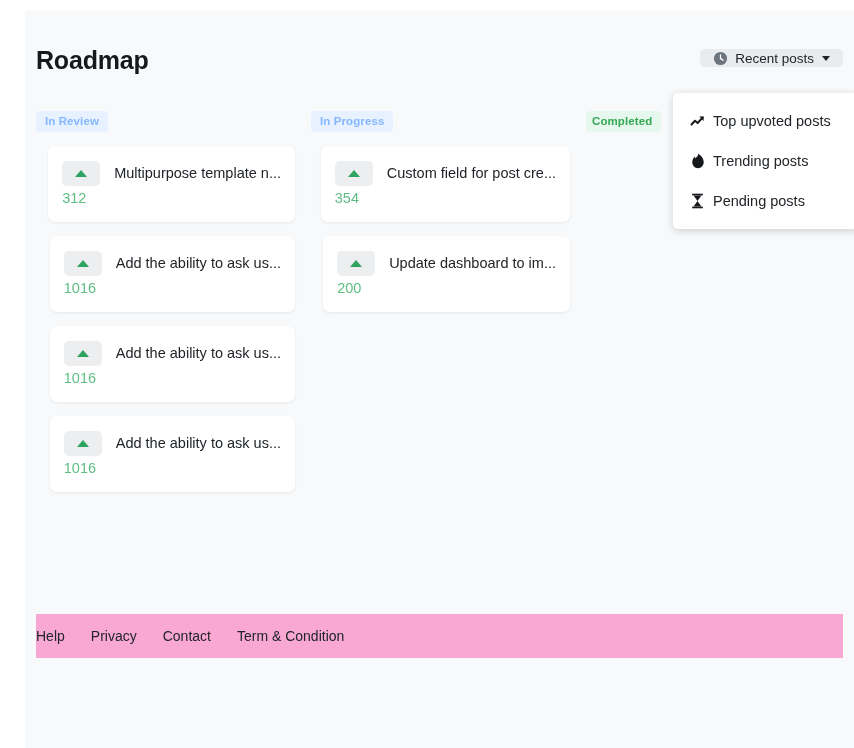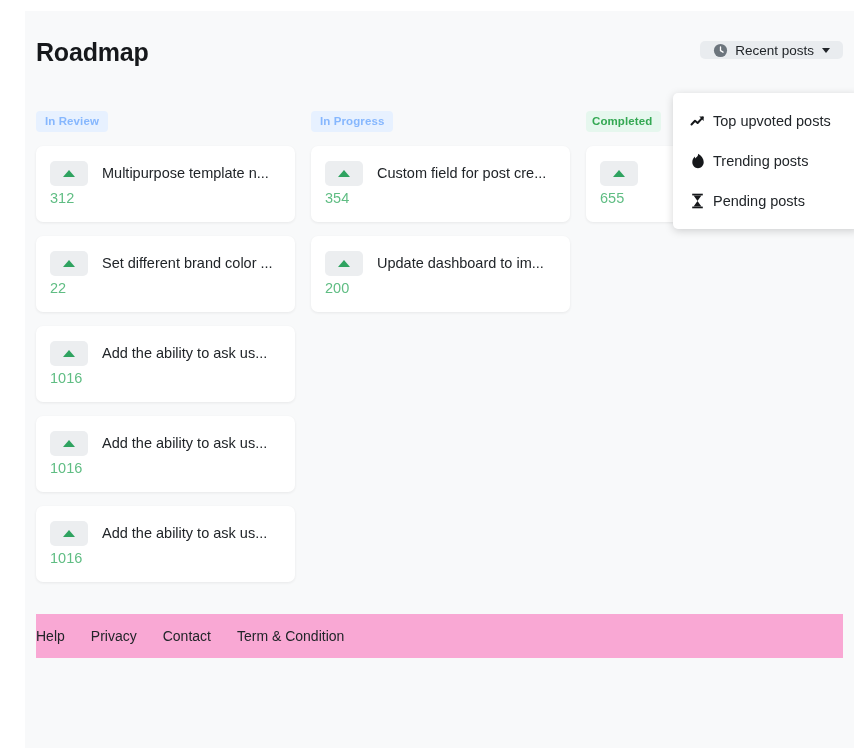--- a/index.html
+++ b/index.html
@@ -29,21 +29,21 @@
     width: 829px;
     height: 737px;
     background: #f8f9fa;
     overflow: hidden;
   }
 
   
   .header {
     position: absolute;
     left: 11px;
-    top: 24px;
+    top: 32px;
     width: 807px;
     height: 44px;
   }
   .page-title {
     position: absolute;
     left: 0;
     top: 0;
     margin: 0;
     font-size: 25px;
     font-weight: bold;
@@ -131,20 +131,21 @@
   }
   .badge-review    { background: #e7f1ff; color: #86b7fe; text-align: right; }
   .badge-progress  { background: #e7f1ff; color: #86b7fe; }
   .badge-completed { background: #e6f7ee; color: #34a853; padding-left: 6px; }
 
   .column-cards {
     margin-top: 14px;
     display: flex;
     flex-direction: column;
     gap: 14px;
+    align-items: flex-end;
   }
   .card {
     position: relative;
     background: #ffffff;
     border-radius: 7px;
     box-shadow: 0 1px 3px rgba(0,0,0,0.07);
     padding: 15px 14px 14px 14px;
     min-height: 47px;
   }
   .card-row {
@@ -240,29 +241,20 @@
           <div class="card">
             <div class="card-row">
               <button class="upvote-button">
                 <span class="upvote-tri"></span>
               </button>
               <div class="card-title">Multipurpose template n...</div>
             </div>
             <div class="upvote-count">312</div>
           </div>
 
-          <div class="card">
-            <div class="card-row">
-              <button class="upvote-button">
-                <span class="upvote-tri"></span>
-              </button>
-              <div class="card-title">Set different brand color ...</div>
-            </div>
-            <div class="upvote-count">22</div>
-          </div>
 
           <div class="card">
             <div class="card-row">
               <button class="upvote-button">
                 <span class="upvote-tri"></span>
               </button>
               <div class="card-title">Add the ability to ask us...</div>
             </div>
             <div class="upvote-count">1016</div>
           </div>

